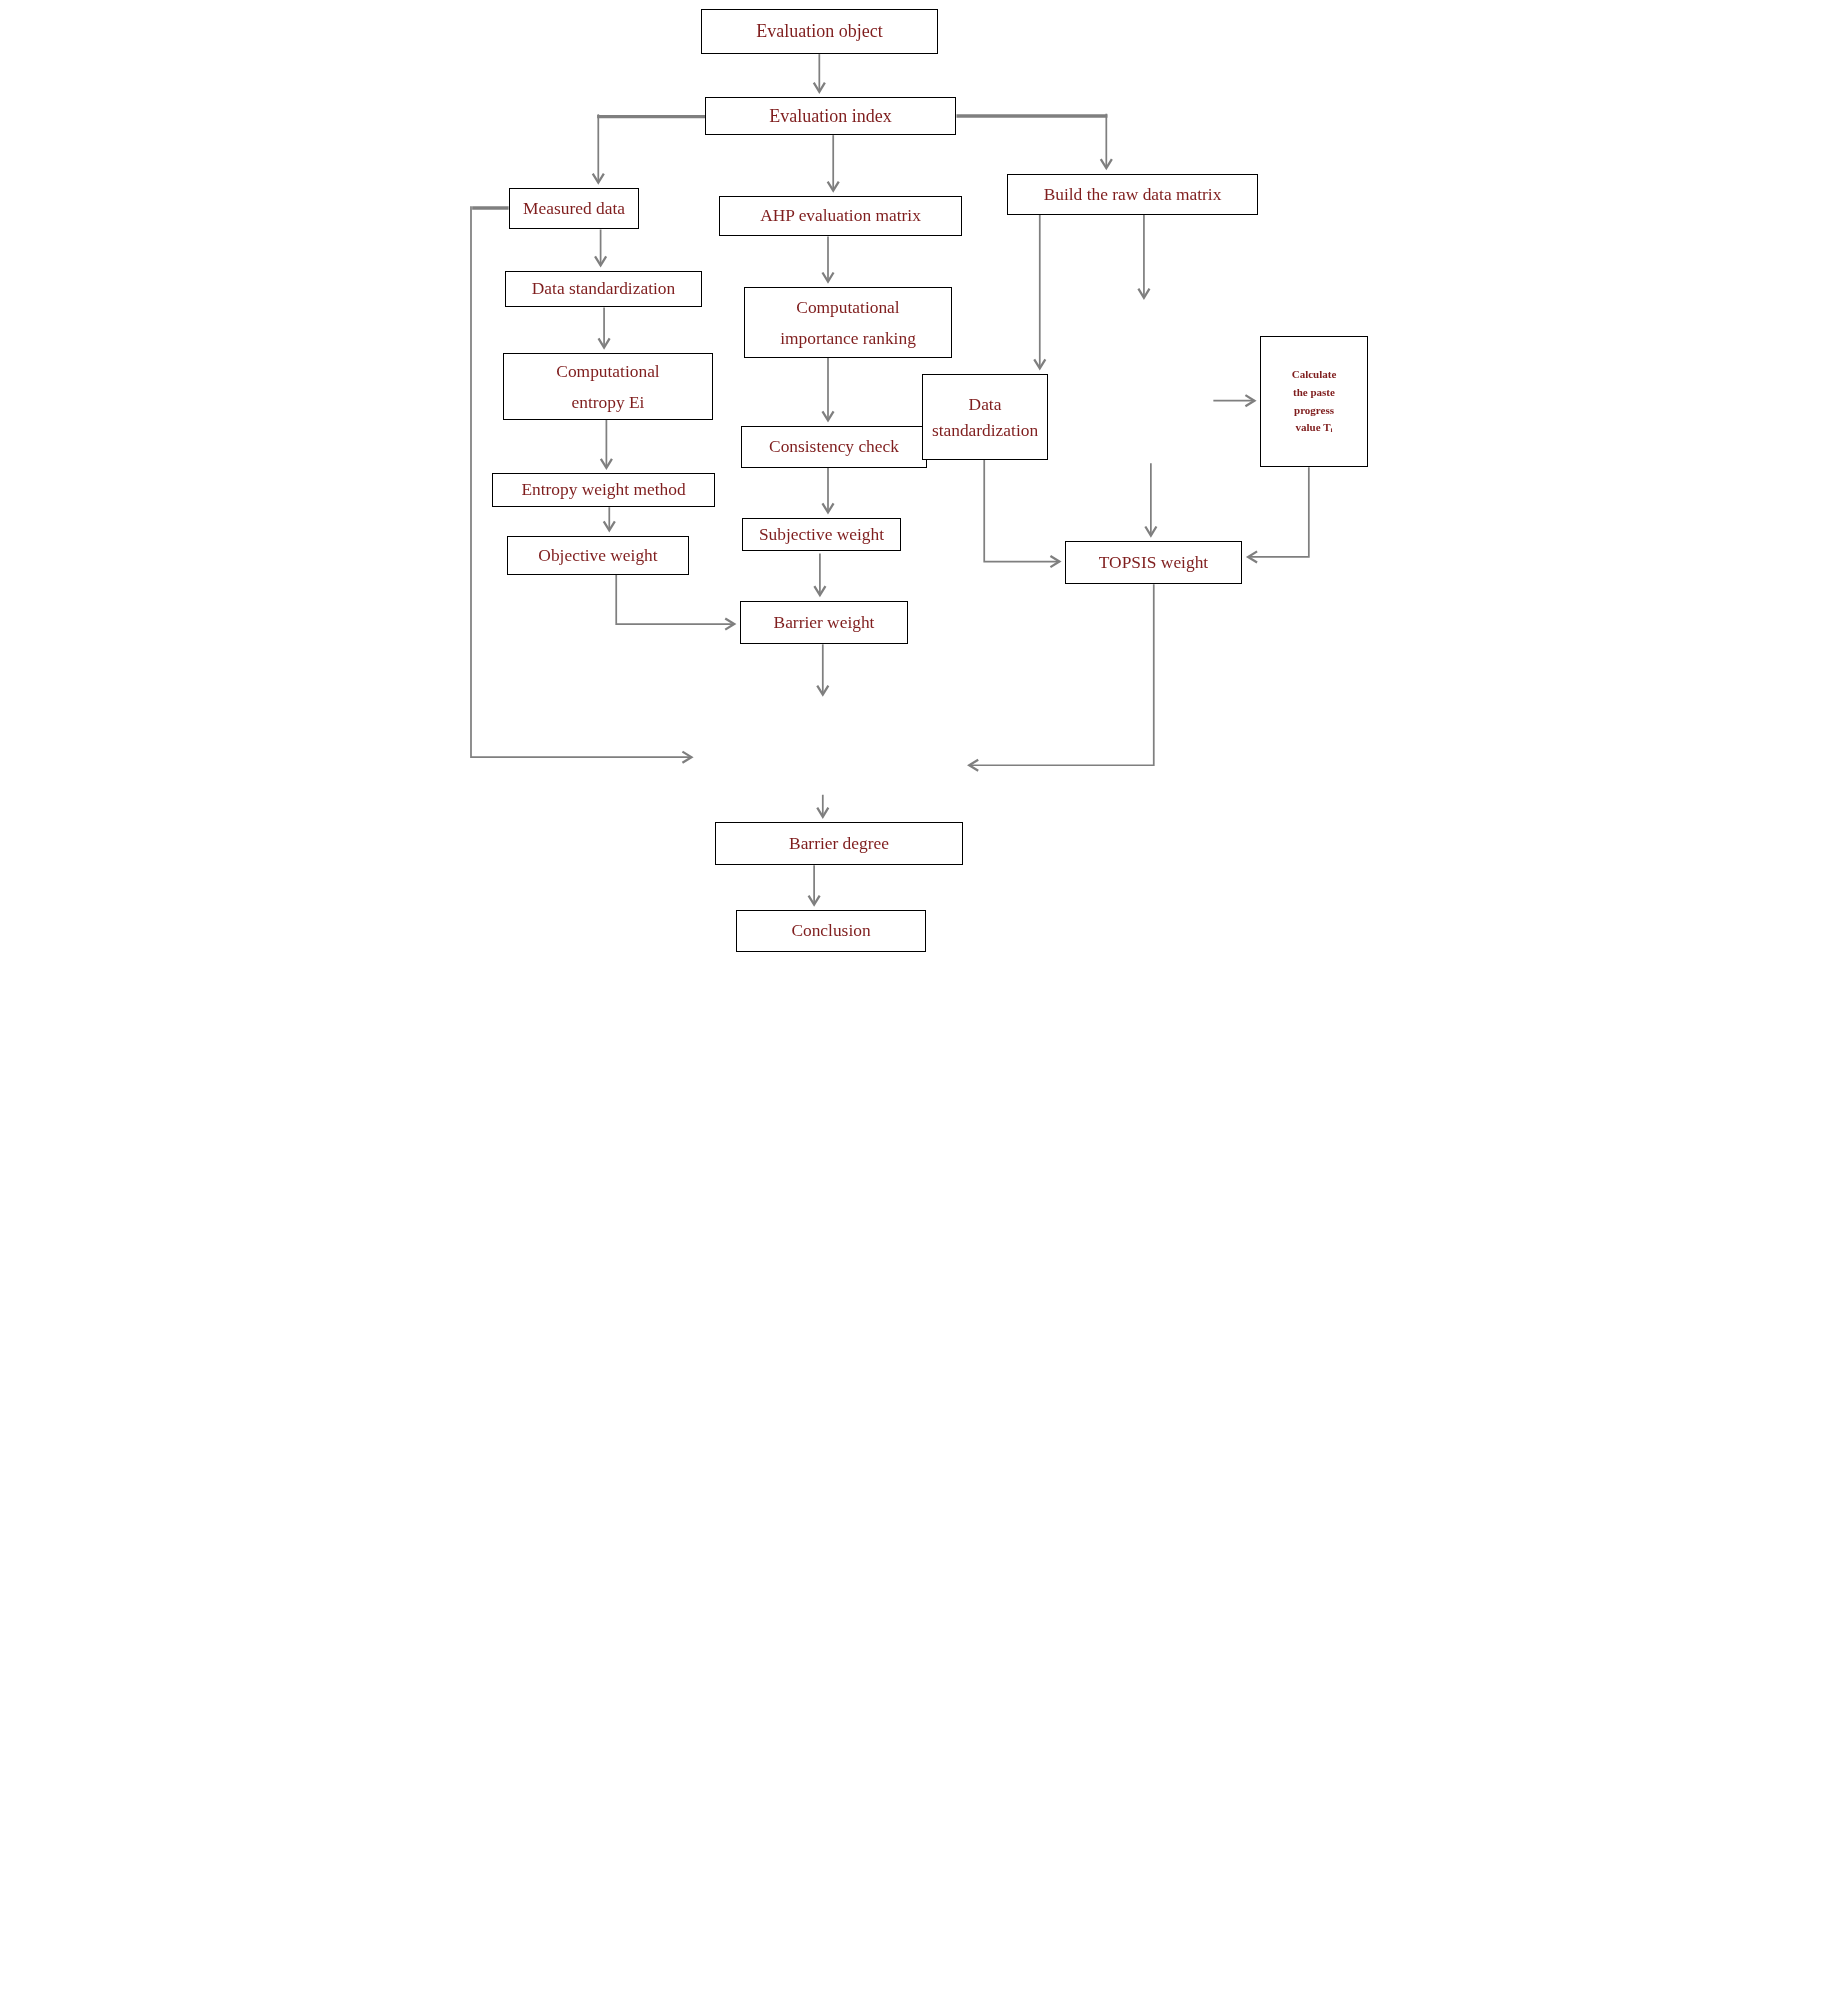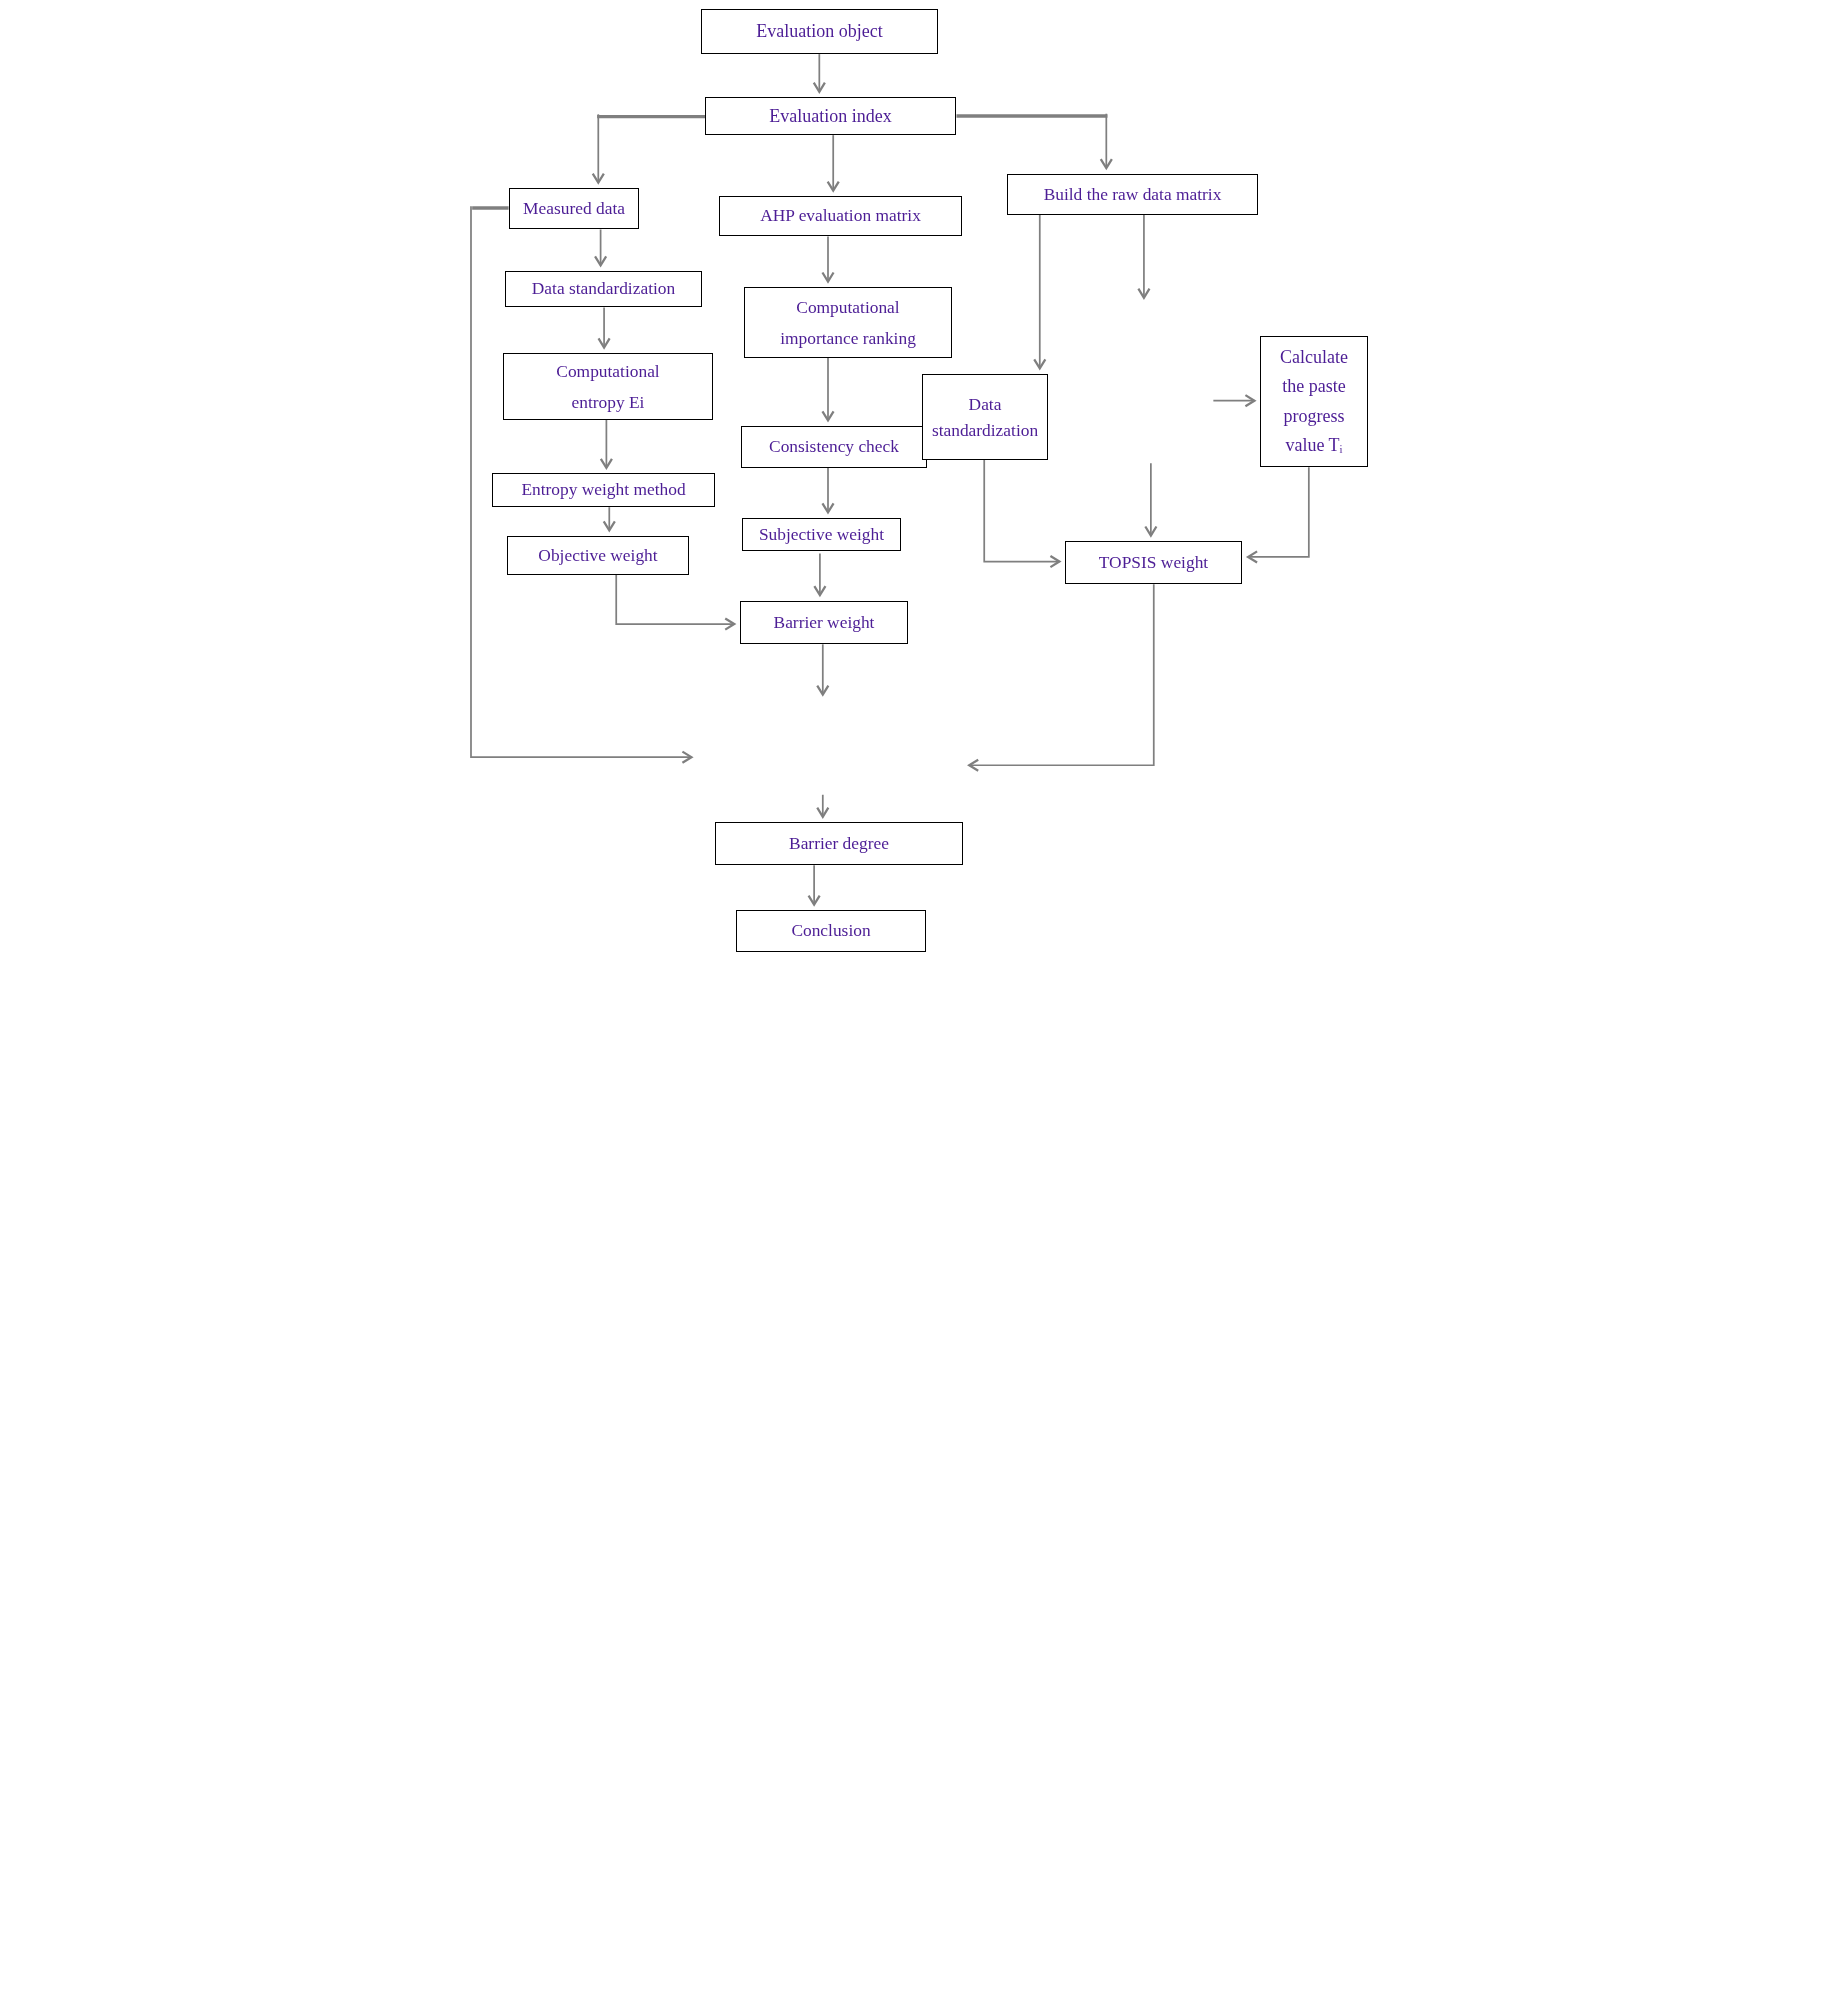--- a/index.html
+++ b/index.html
@@ -34,33 +34,33 @@
   }
   .node {
     position: absolute;
     box-sizing: border-box;
     border: 1.7px solid #000000;
     background: #ffffff;
     display: flex;
     align-items: center;
     justify-content: center;
     text-align: center;
-    color: #4c1d95;
+    color: #7f1d1d;
     font-size: 17.4px;
     line-height: 1.45;
   }
   .node span {
     white-space: pre-line;
     display: block;
   }
   .big   { font-size: 18px; }
   .two-line  { line-height: 1.75; }
   .two-line-wide { line-height: 1.5; }
   .three-line { line-height: 1.6; font-size: 17.4px; }
-  .four-line  { line-height: 1.63; font-size: 18px; }
+  .four-line  { line-height: 1.63; font-size: 11px; font-weight: bold; }
   .five-line {
     font-family: "Liberation Sans", "DejaVu Sans", sans-serif;
     font-size: 15px;
     line-height: 1.77;
   }
 </style>
 </head>
 <body>
 
 <div class="canvas">

